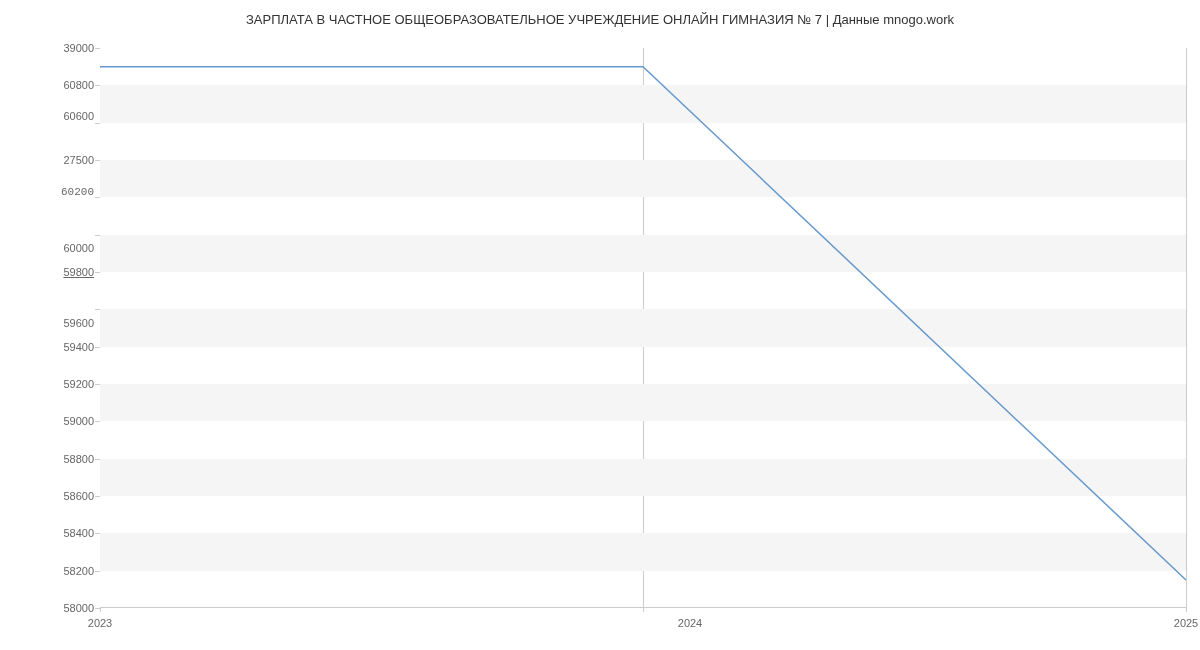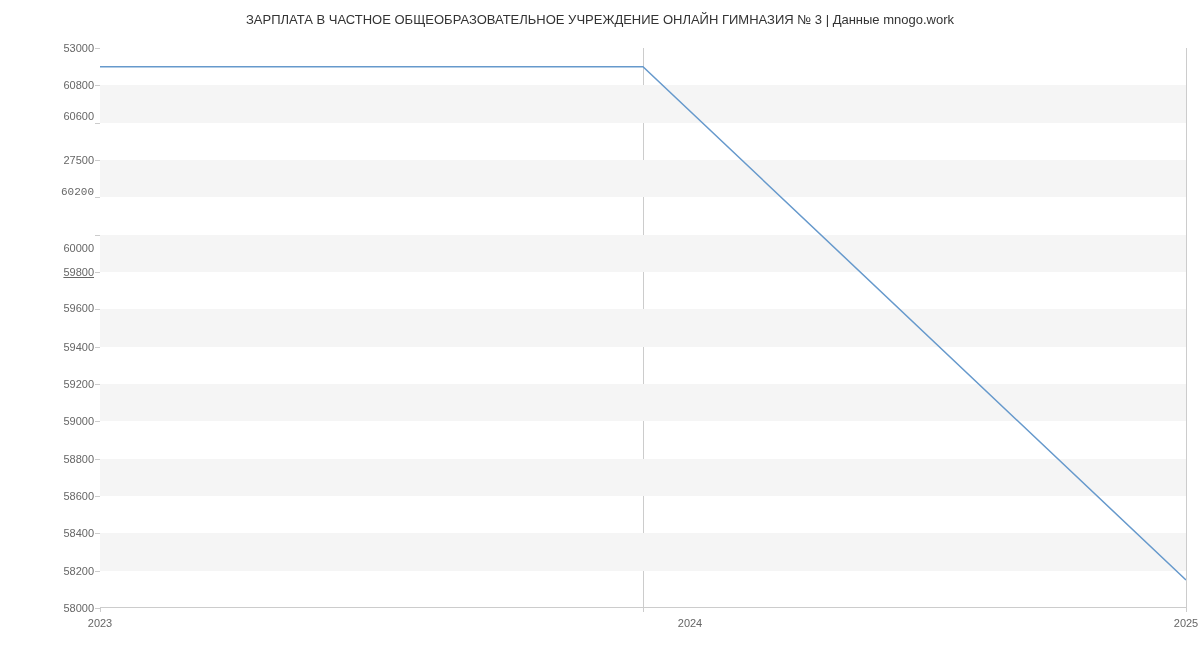--- a/index.html
+++ b/index.html
@@ -11,21 +11,21 @@
     .y-tick { position: absolute; left: -50px; width: 44px; text-align: right; font-size: 11px; color: #666; transform: translateY(-50%); }
     .y-mark { position: absolute; left: -5px; width: 5px; height: 1px; background: #ccc; }
     .x-tick { position: absolute; bottom: -22px; font-size: 11px; color: #666; transform: translateX(-50%); }
     .x-mark { position: absolute; bottom: -5px; width: 1px; height: 5px; background: #ccc; }
     .line-svg { position: absolute; left: 0; top: 0; width: 1086px; height: 560px; }
     .vline { position: absolute; top: 0; width: 1px; height: 560px; background: #ccc; }
   </style>
 </head>
 <body>
 
-<div class="title">ЗАРПЛАТА В ЧАСТНОЕ ОБЩЕОБРАЗОВАТЕЛЬНОЕ УЧРЕЖДЕНИЕ ОНЛАЙН ГИМНАЗИЯ № 3 | Данные mnogo.work</div>
+<div class="title">ЗАРПЛАТА В ЧАСТНОЕ ОБЩЕОБРАЗОВАТЕЛЬНОЕ УЧРЕЖДЕНИЕ ОНЛАЙН ГИМНАЗИЯ № 7 | Данные mnogo.work</div>
 
 <div class="chart-area">
   <div class="plot" id="plot">
       <div class="vline" style="left: 1086px;"></div>
       <div class="vline" style="left: 543px;"></div>
       <div class="gridband" style="top: 37.3333px; height: 37.3333px;"></div>
       <div class="gridband" style="top: 112px; height: 37.3333px;"></div>
       <div class="gridband" style="top: 186.667px; height: 37.3333px;"></div>
       <div class="gridband" style="top: 261.333px; height: 37.3333px;"></div>
       <div class="gridband" style="top: 336px; height: 37.3333px;"></div>
@@ -43,35 +43,35 @@
       <div class="y-tick" style="top: 448px;">58600</div>
       <div class="y-mark" style="top: 448px;"></div>
       <div class="y-tick" style="top: 410.667px;">58800</div>
       <div class="y-mark" style="top: 410.667px;"></div>
       <div class="y-tick" style="top: 373.333px;">59000</div>
       <div class="y-mark" style="top: 373.333px;"></div>
       <div class="y-tick" style="top: 336px;">59200</div>
       <div class="y-mark" style="top: 336px;"></div>
       <div class="y-tick" style="top: 298.667px;">59400</div>
       <div class="y-mark" style="top: 298.667px;"></div>
-      <div class="y-tick" style="top: 260px;">59600</div>
+      <div class="y-tick" style="top: 275px;">59600</div>
       <div class="y-mark" style="top: 261.333px;"></div>
       <div class="y-tick" style="top: 224px; text-decoration: underline;">59800</div>
       <div class="y-mark" style="top: 224px;"></div>
       <div class="y-tick" style="top: 200px;">60000</div>
       <div class="y-mark" style="top: 186.667px;"></div>
       <div class="y-tick" style="top: 144px; font-family: Liberation Mono, monospace;">60200</div>
       <div class="y-mark" style="top: 149.333px;"></div>
       <div class="y-tick" style="top: 112px;">27500</div>
       <div class="y-mark" style="top: 112px;"></div>
       <div class="y-tick" style="top: 68px;">60600</div>
       <div class="y-mark" style="top: 74.6667px;"></div>
       <div class="y-tick" style="top: 37.3333px;">60800</div>
       <div class="y-mark" style="top: 37.3333px;"></div>
-      <div class="y-tick" style="top: 0px;">53000</div>
+      <div class="y-tick" style="top: 0px;">39000</div>
       <div class="y-mark" style="top: 0px;"></div>
       <div class="x-mark" style="left: 0px;"></div>
       <div class="x-tick" style="left: 0px;">2023</div>
       <div class="x-mark" style="left: 543px;"></div>
       <div class="x-tick" style="left: 543px; margin-left: 47px;">2024</div>
       <div class="x-mark" style="left: 1086px;"></div>
       <div class="x-tick" style="left: 1086px; text-align: center;">2025</div>
     </div>
 </div>
 

